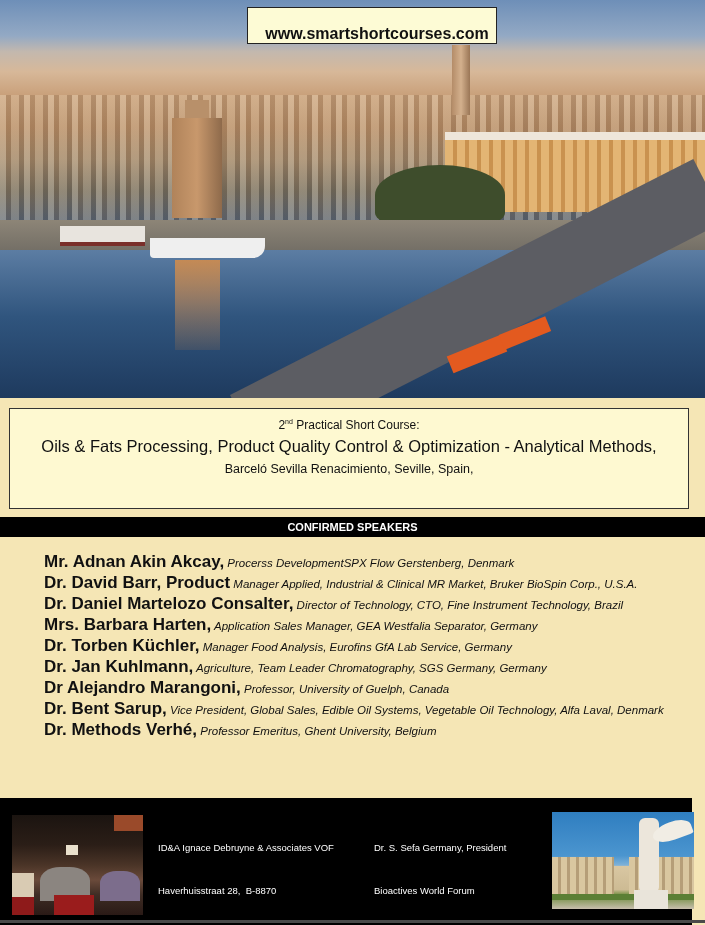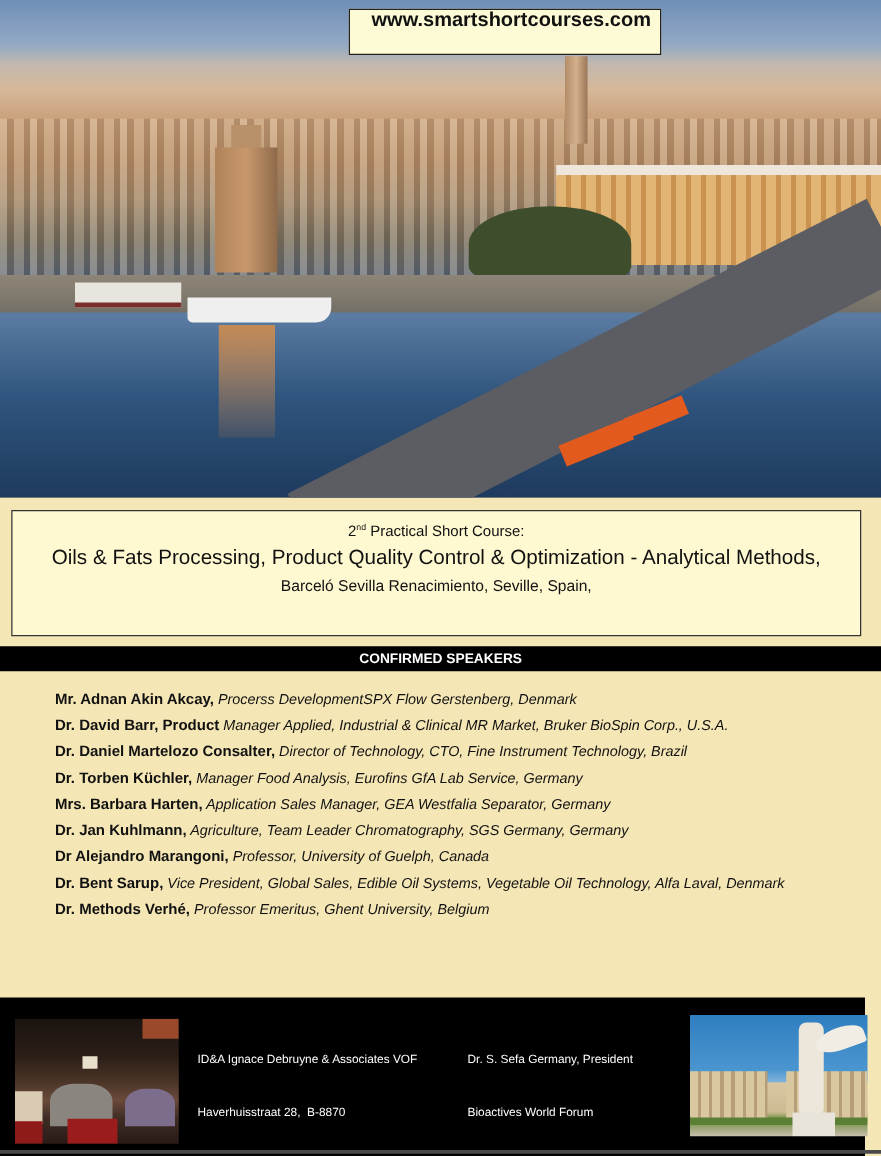--- a/index.html
+++ b/index.html
@@ -26,21 +26,21 @@
   .hero .reflection { position: absolute; left: 175px; top: 260px; width: 45px; height: 90px; background: linear-gradient(180deg,#c48a55,rgba(160,110,70,0.2)); }
   .hero .boat1 { position: absolute; left: 60px; top: 226px; width: 85px; height: 20px; background: #e8e4de; border-bottom: 4px solid #7a2f2a; }
   .hero .boat2 { position: absolute; left: 150px; top: 238px; width: 115px; height: 20px; background: #efefef; border-radius: 0 0 12px 4px; }
   .hero .bridge { position: absolute; left: 230px; top: 240px; width: 520px; height: 70px; background: #5c5d63; transform: rotate(-27deg); transform-origin: left top; top: 395px; }
   .hero .bus1 { position: absolute; left: 448px; top: 345px; width: 58px; height: 18px; background: #e35a1f; transform: rotate(-22deg); }
   .hero .bus2 { position: absolute; left: 500px; top: 325px; width: 50px; height: 16px; background: #e35a1f; transform: rotate(-22deg); }
 
   .url-box {
     position: absolute; left: 247px; top: 7px; width: 250px; height: 37px;
     background: #fdfbd5; border: 1px solid #222;
-    display: flex; align-items: flex-start; justify-content: center; margin-left: 32px;
+    display: flex; align-items: flex-end; justify-content: center;
   }
   .url-box span { font-size: 16px; font-weight: bold; color: #111; padding-left: 10px; }
 
   
   .title-box {
     position: absolute; left: 9px; top: 408px; width: 680px; height: 101px;
     background: #fef9d1; border: 1px solid #333;
     text-align: center; color: #111;
   }
   .title-box .l1 { position: absolute; top: 9px; width: 100%; font-size: 12px; }
@@ -49,21 +49,21 @@
   .title-box .l3 { position: absolute; top: 53px; width: 100%; font-size: 12.5px; }
   .title-box .l4 { position: absolute; top: 75px; width: 100%; font-size: 12.5px; }
 
   
   .speakers-header {
     position: absolute; left: 0; top: 517px; width: 705px; height: 20px; background: #000;
     color: #fff; font-size: 11px; font-weight: bold; text-align: center; line-height: 20px;
   }
   .speakers { position: absolute; left: 44px; top: 552px; width: 650px; }
   .speaker { height: 21px; font-size: 12px; color: #111; white-space: nowrap; }
-  .speaker .name { font-weight: bold; font-size: 12px; }
+  .speaker .name { font-weight: bold; font-size: 17px; }
   .speaker .role { font-style: italic; font-size: 11.5px; }
 
   
   .footer { position: absolute; left: 0; top: 798px; width: 692px; height: 127px; background: #000; }
   .footer .bottom-rule { position: absolute; left: 0; bottom: 2px; width: 705px; height: 3px; background: #4a4a4a; }
   .photo-audience {
     position: absolute; left: 12px; top: 17px; width: 131px; height: 100px; overflow: hidden;
     background: linear-gradient(180deg,#1b1410 0%,#2b1e17 30%,#4a3427 50%,#6a4a3a 65%,#3e2c24 80%,#2a1a16 100%);
   }
   .photo-audience .stage { position: absolute; left: 54px; top: 30px; width: 12px; height: 10px; background: #e9e0cc; }
@@ -118,22 +118,22 @@
   <div class="l1"><span>2</span><sup>nd</sup><span> Practical Short Course:</span></div>
   <div class="l2">Oils &amp; Fats Processing, Product Quality Control &amp; Optimization - Analytical Methods,</div>
   <div class="l3">Barceló Sevilla Renacimiento, Seville, Spain,</div>
 </div>
 
 <div class="speakers-header">CONFIRMED SPEAKERS</div>
 <div class="speakers">
   <div class="speaker"><span class="name">Mr. Adnan Akin Akcay,</span><span class="role"> Procerss DevelopmentSPX Flow Gerstenberg, Denmark</span></div>
   <div class="speaker"><span class="name">Dr. David Barr, Product</span><span class="role"> Manager Applied, Industrial &amp; Clinical MR Market, Bruker BioSpin Corp., U.S.A.</span></div>
   <div class="speaker"><span class="name">Dr. Daniel Martelozo Consalter,</span><span class="role"> Director of Technology, CTO, Fine Instrument Technology, Brazil</span></div>
+  <div class="speaker"><span class="name">Mrs. Barbara Harten,</span><span class="role"> Application Sales Manager, GEA Westfalia Separator, Germany</span></div>
   <div class="speaker"><span class="name">Dr. Torben Küchler,</span><span class="role"> Manager Food Analysis, Eurofins GfA Lab Service, Germany</span></div>
-  <div class="speaker"><span class="name">Mrs. Barbara Harten,</span><span class="role"> Application Sales Manager, GEA Westfalia Separator, Germany</span></div>
   <div class="speaker"><span class="name">Dr. Jan Kuhlmann,</span><span class="role"> Agriculture, Team Leader Chromatography, SGS Germany, Germany</span></div>
   <div class="speaker"><span class="name">Dr Alejandro Marangoni,</span><span class="role"> Professor, University of Guelph, Canada</span></div>
   <div class="speaker"><span class="name">Dr. Bent Sarup,</span><span class="role"> Vice President, Global Sales, Edible Oil Systems, Vegetable Oil Technology, Alfa Laval, Denmark</span></div>
   <div class="speaker"><span class="name">Dr. Methods Verhé,</span><span class="role"> Professor Emeritus, Ghent University, Belgium</span></div>
 </div>
 
 <div class="footer">
   <div class="photo-audience">
     <div class="wall"></div>
     <div class="stage"></div>

